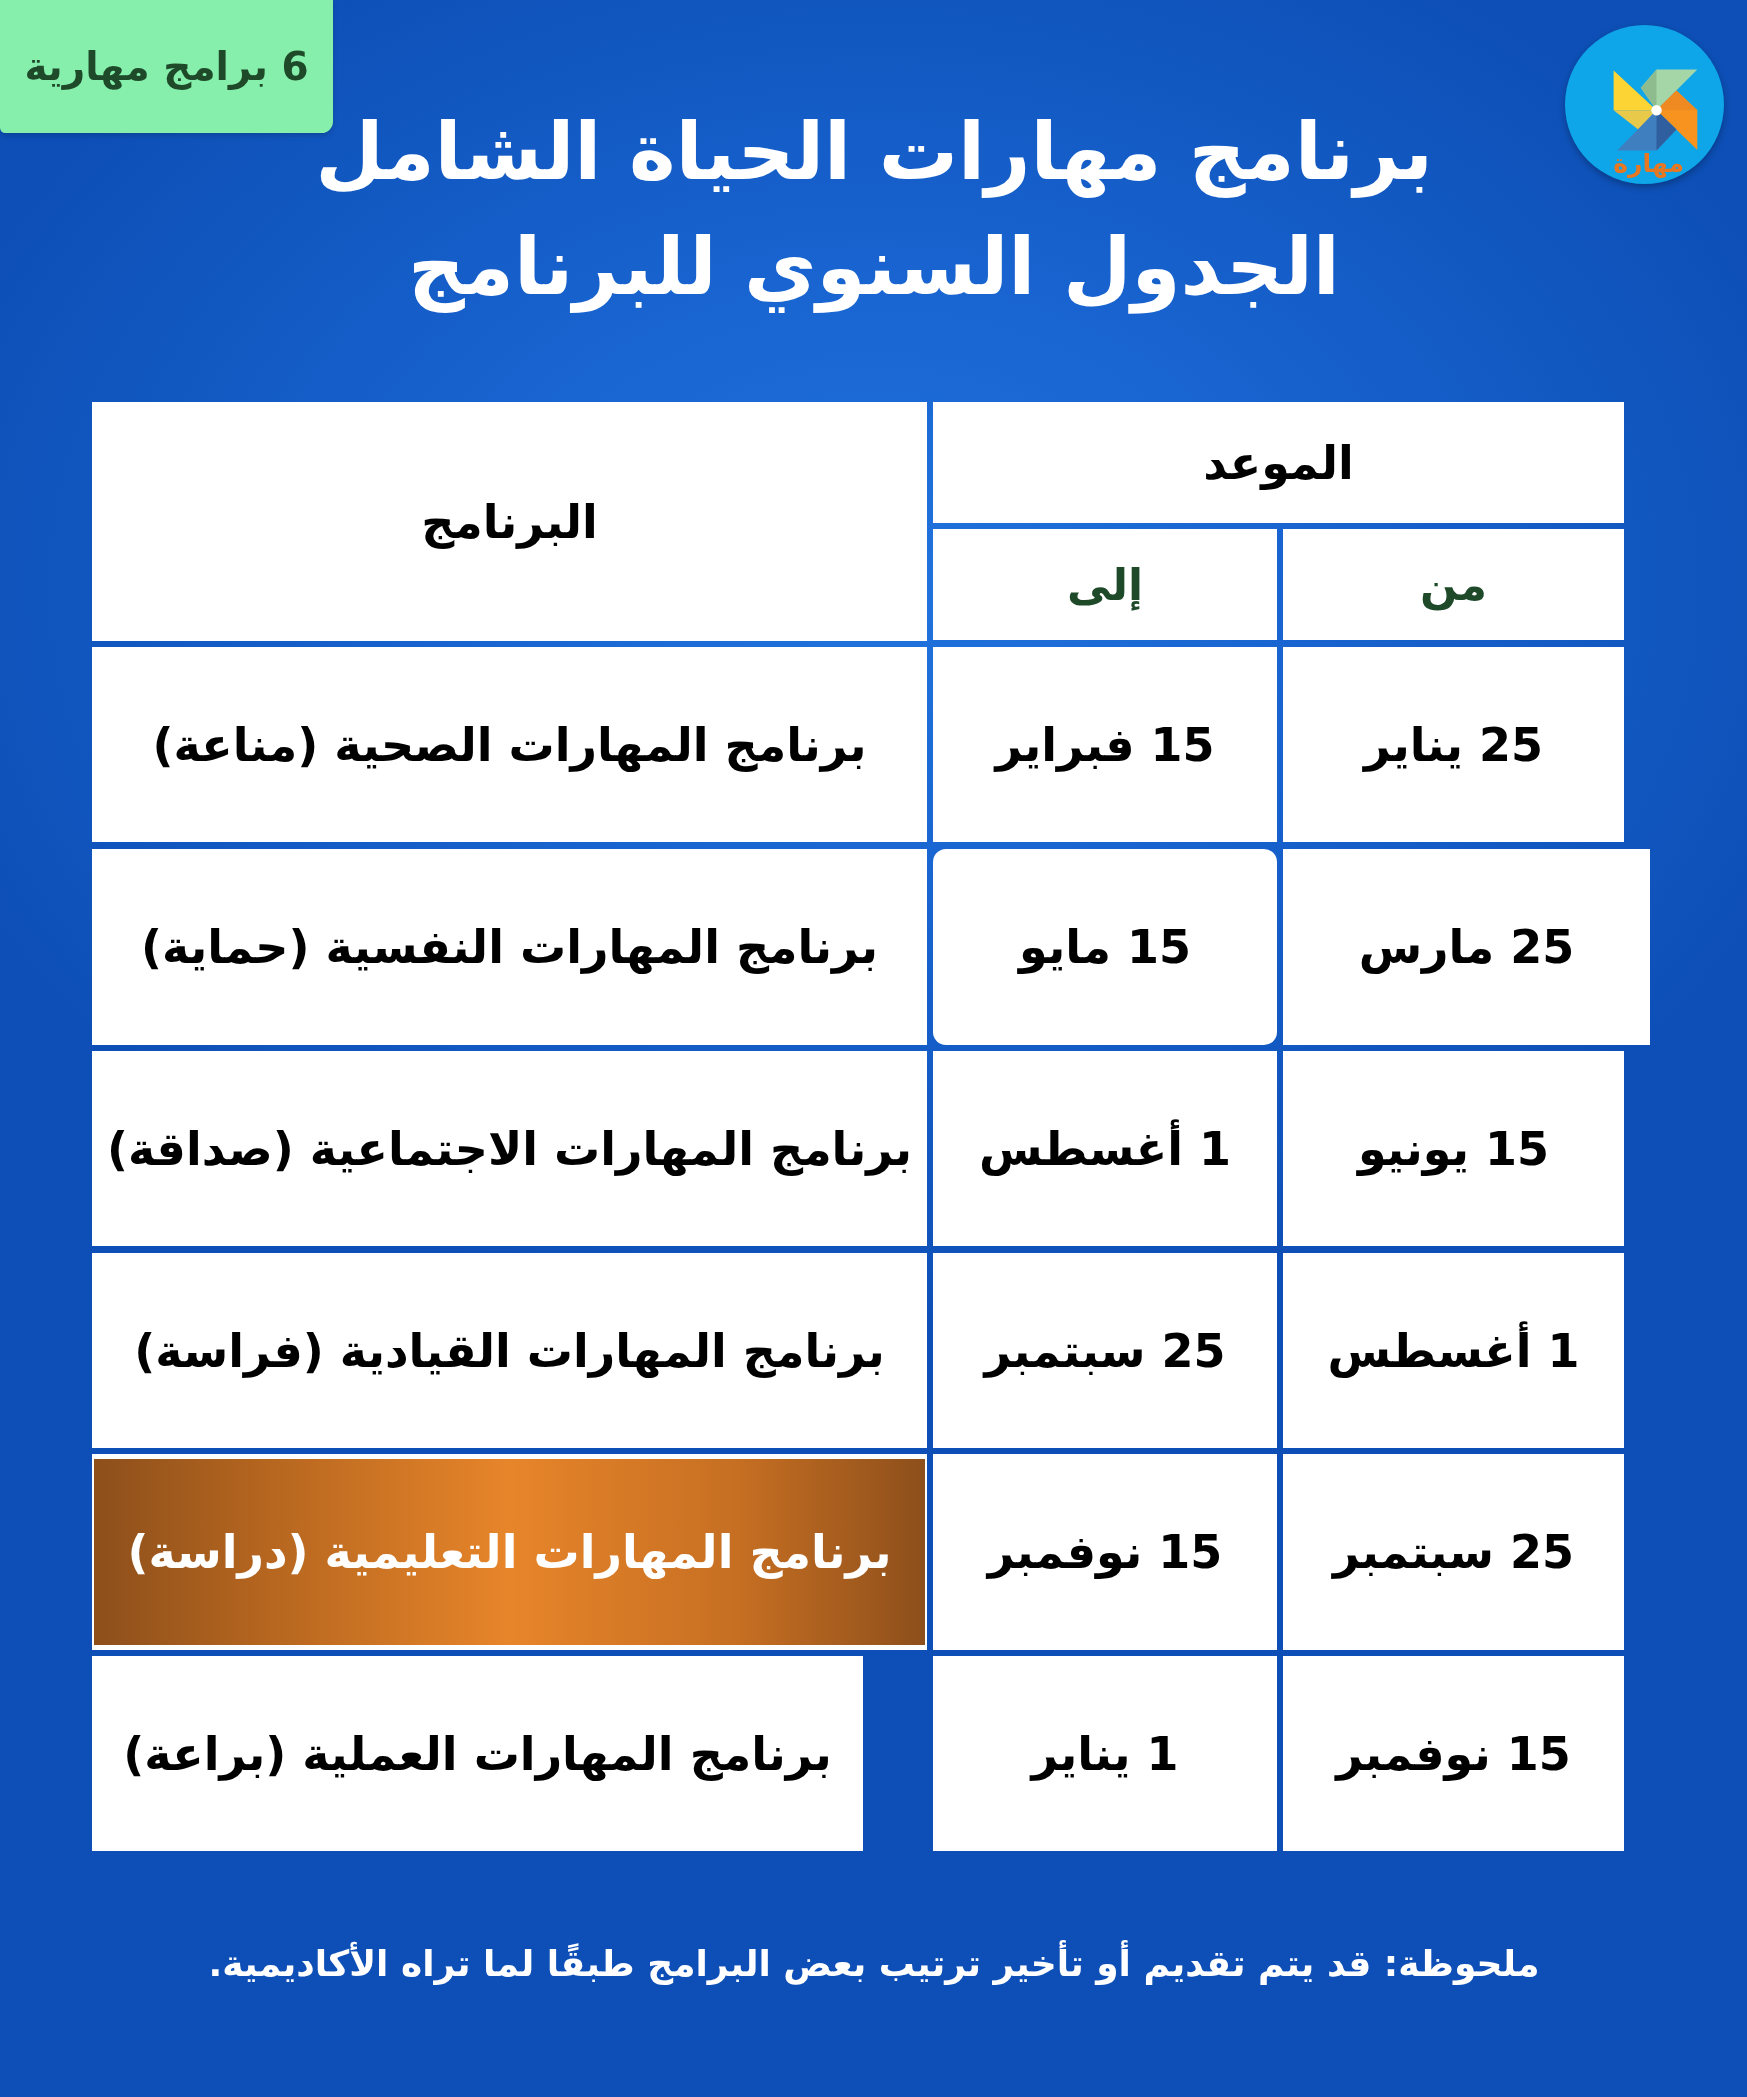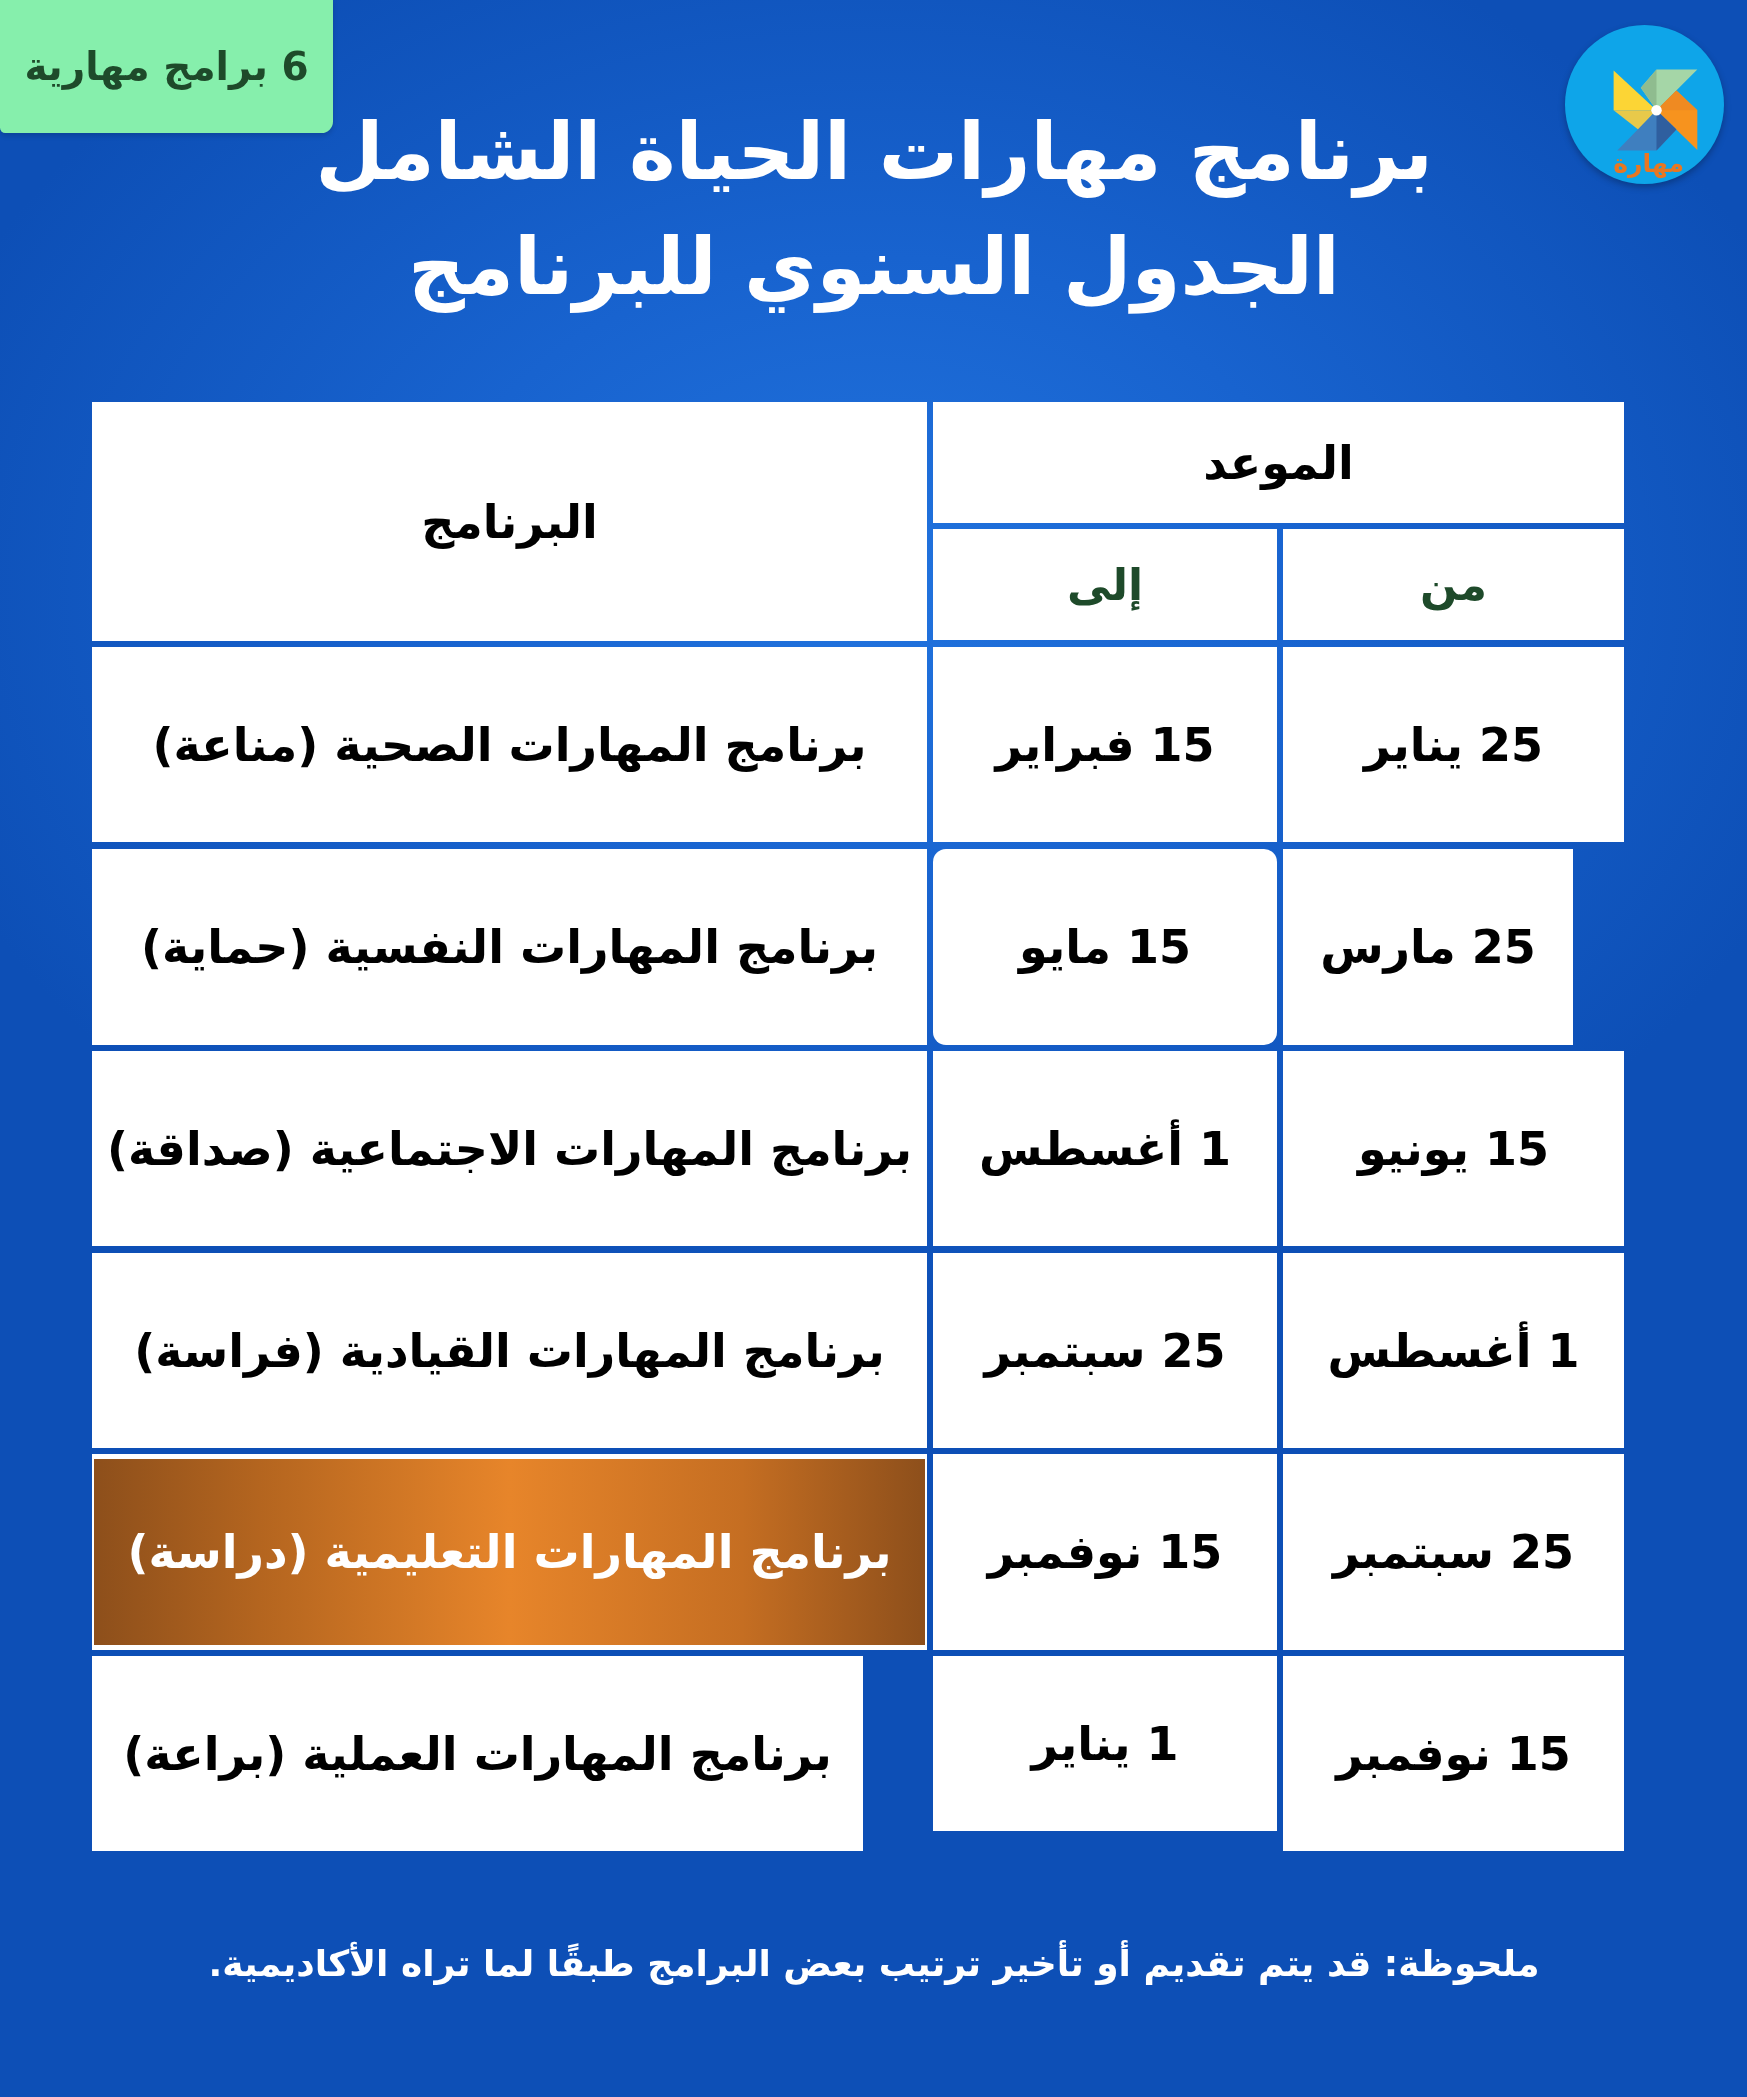--- a/index.html
+++ b/index.html
@@ -178,21 +178,21 @@
   <div class="cell" style="left:1191px; top:245px; width:341px; height:195px;">
     <span class="txt">25 يناير</span>
   </div>
 
   <div class="cell" style="left:0; top:447px; width:835px; height:196px;">
     <span class="txt">برنامج المهارات النفسية (حماية)</span>
   </div>
   <div class="cell" style="left:841px; top:447px; width:344px; height:196px;border-radius:13px;">
     <span class="txt">15 مايو</span>
   </div>
-  <div class="cell" style="left:1191px; top:447px; width:290px; height:196px;text-align:center;">
+  <div class="cell" style="left:1191px; top:447px; width:367px; height:196px;text-align:center;">
     <span class="txt">25 مارس</span>
   </div>
 
   <div class="cell" style="left:0; top:649px; width:835px; height:195px;">
     <span class="txt">برنامج المهارات الاجتماعية (صداقة)</span>
   </div>
   <div class="cell" style="left:841px; top:649px; width:344px; height:195px;">
     <span class="txt">1 أغسطس</span>
   </div>
   <div class="cell" style="left:1191px; top:649px; width:341px; height:195px;">
@@ -217,21 +217,21 @@
   <div class="cell" style="left:841px; top:1052px; width:344px; height:196px;">
     <span class="txt">15 نوفمبر</span>
   </div>
   <div class="cell" style="left:1191px; top:1052px; width:341px; height:196px;">
     <span class="txt">25 سبتمبر</span>
   </div>
 
   <div class="cell" style="left:0; top:1254px; width:771px; height:195px;">
     <span class="txt">برنامج المهارات العملية (براعة)</span>
   </div>
-  <div class="cell" style="left:841px; top:1254px; width:344px; height:175px;">
+  <div class="cell" style="left:841px; top:1254px; width:344px; height:195px;">
     <span class="txt">1 يناير</span>
   </div>
   <div class="cell" style="left:1191px; top:1254px; width:341px; height:195px;">
     <span class="txt">15 نوفمبر</span>
   </div>
 </div>
 
 <div class="note">ملحوظة: قد يتم تقديم أو تأخير ترتيب بعض البرامج طبقًا لما تراه الأكاديمية.</div>
 
 

